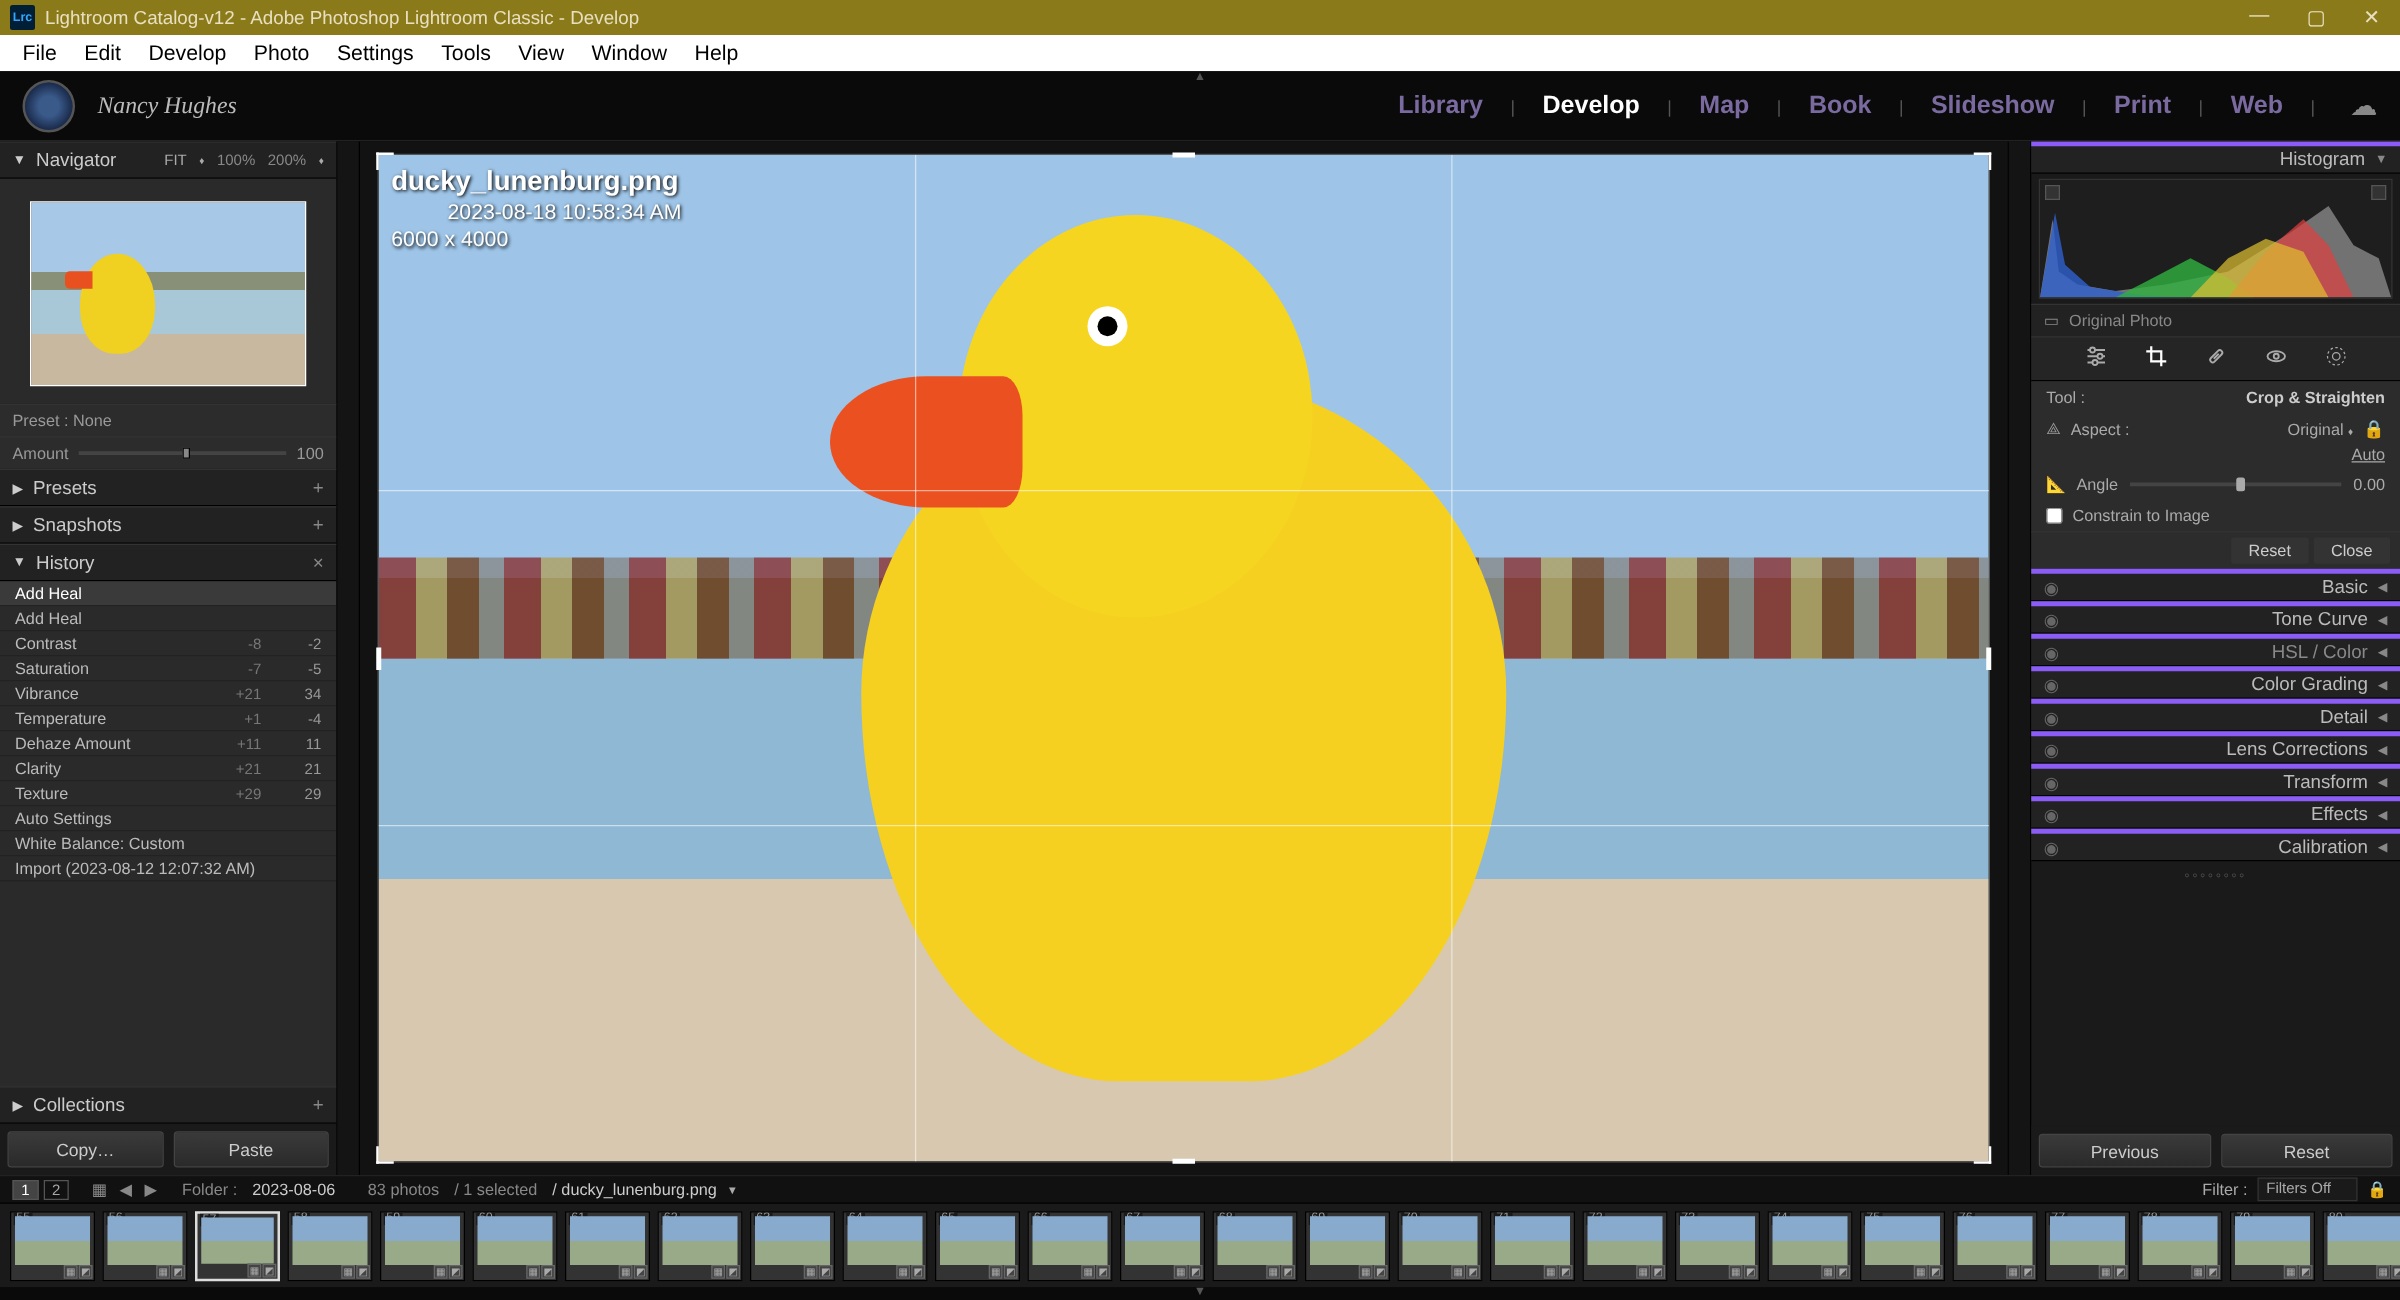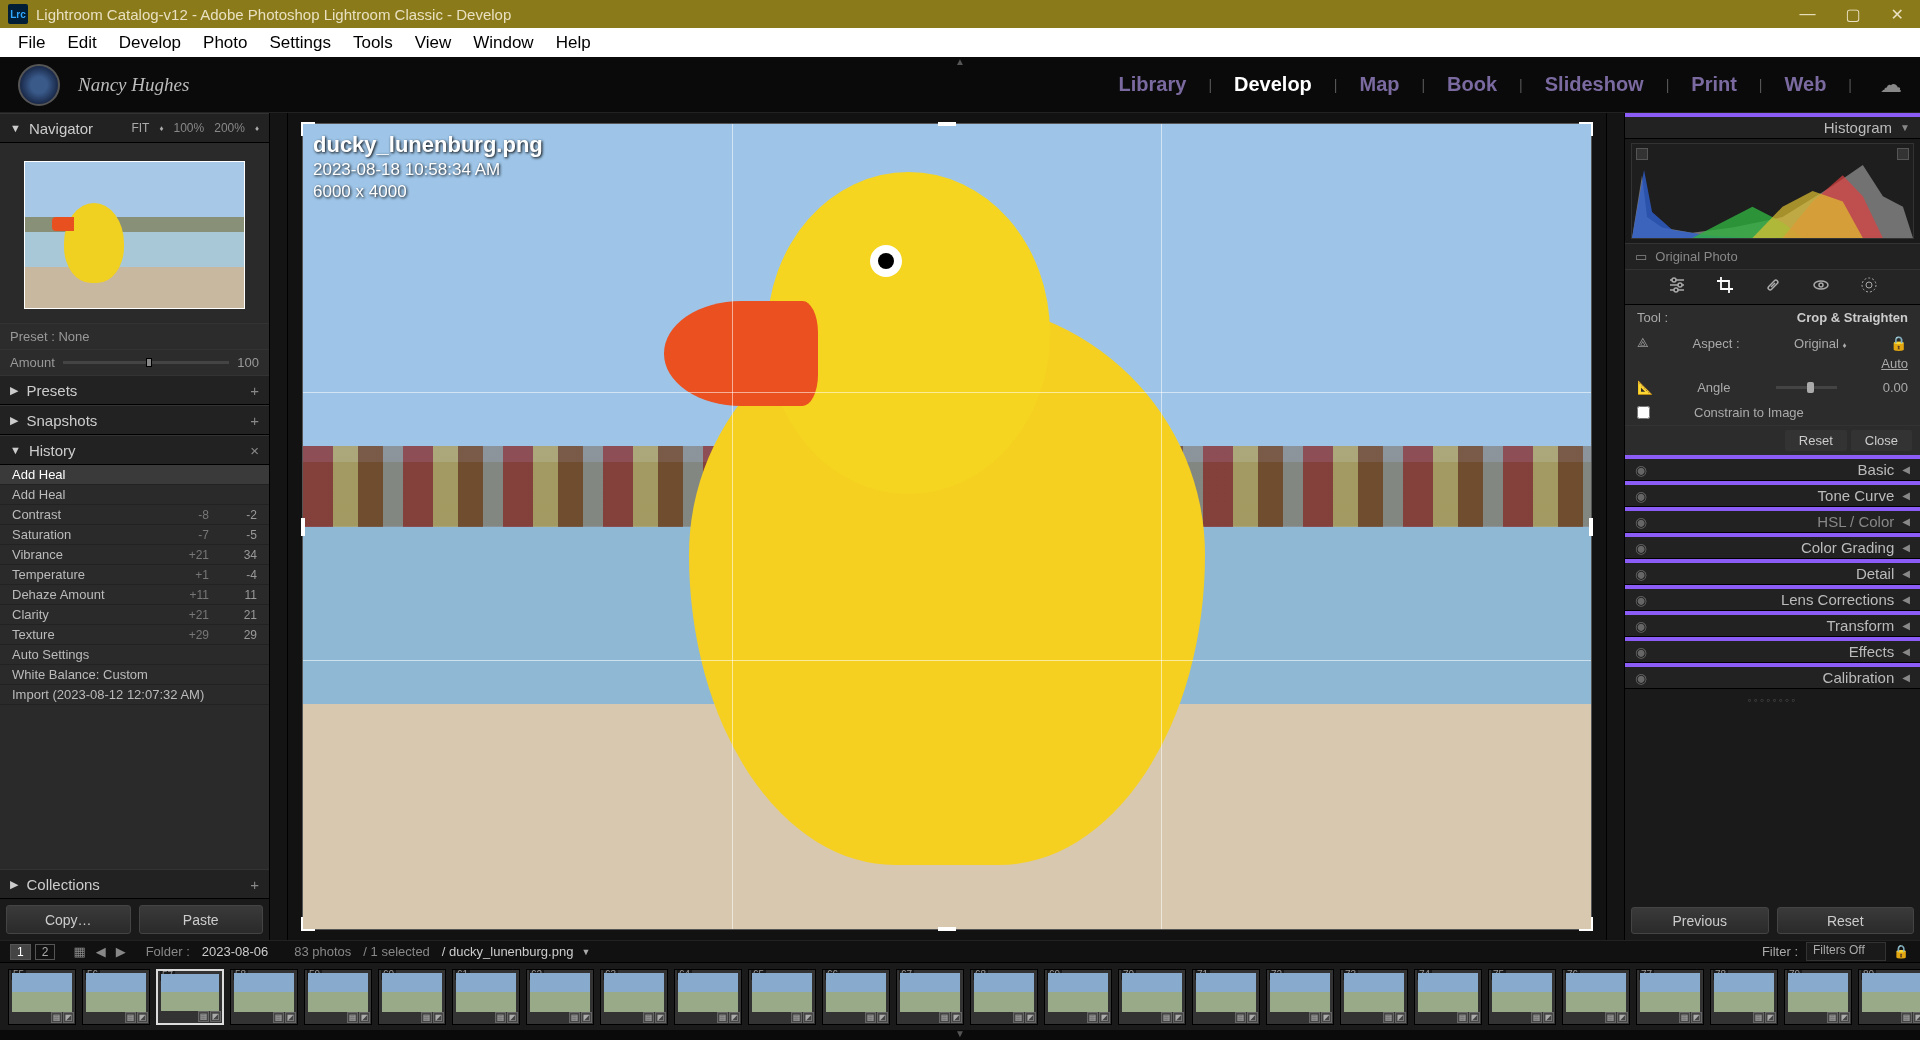--- a/index.html
+++ b/index.html
@@ -82,40 +82,40 @@
 .ch-tr { top:-2px; right:-2px; border-left:none; border-bottom:none;}
 .ch-bl { bottom:-2px; left:-2px; border-right:none; border-top:none;}
 .ch-br { bottom:-2px; right:-2px; border-left:none; border-top:none;}
 .ch-t, .ch-b { width:18px; height:4px; background:#fff; left:50%; margin-left:-9px;}
 .ch-t { top:-2px;} .ch-b { bottom:-2px;}
 .ch-l, .ch-r { width:4px; height:18px; background:#fff; top:50%; margin-top:-9px;}
 .ch-l { left:-2px;} .ch-r { right:-2px;}
 
 .canvas-overlay-text { position: absolute; top: 8px; left: 10px; color: #fff; text-shadow: 1px 1px 3px #000; z-index: 5; }
 .canvas-overlay-text .fn { font-size: 22px; font-weight: bold; }
-.canvas-overlay-text .ts { font-size: 17px; margin-top: 2px;}
+.canvas-overlay-text .ts { font-size: 17px; margin-top: 2px; margin-left: 45px;}
 .canvas-overlay-text .dim { font-size: 17px; margin-top: 2px; }
 
 
 .rp-header { height: 26px; background: #222; border-top: 4px solid #8b5cf6; border-bottom: 1px solid #000; display: flex; align-items: center; padding: 0 10px; color: #bbb; font-size: 15px; justify-content: flex-end; cursor: pointer; }
 .rp-header .tri-r { margin-left: 8px; font-size: 10px; color: #888;}
 .rp-header .eye { margin-right: auto; color: #666; font-size: 14px;}
 .rp-header.sl { color: #888;}
 .histogram-box { height: 96px; background: #1e1e1e; margin: 4px 6px; position: relative; border: 1px solid #333; overflow: hidden;}
 .histo-clip { position:absolute; top:4px; width:12px; height:12px; background:#333; border:1px solid #555;}
 .histo-clip.l{left:4px;} .histo-clip.r{right:4px;}
 .histogram-box svg { width:100%; height:100%;}
 .orig-photo-row { height: 26px; display: flex; align-items: center; background: #222; color: #888; font-size: 13px; padding: 0 10px; gap: 8px; border-top: 1px solid #333;}
 
 .tool-strip { height: 36px; background: #252525; display: flex; align-items: center; justify-content: center; gap: 30px; border-top: 1px solid #333; border-bottom: 1px solid #000;}
 .tool-strip .tool { color: #aaa; font-size: 18px; cursor: pointer; }
 .tool-strip .tool.active { color: #fff; }
 
 .crop-panel { background: #2c2c2c; }
-.crop-row { display: flex; align-items: center; padding: 5px 12px; font-size: 13px; color: #aaa; gap: 36px; }
+.crop-row { display: flex; align-items: center; padding: 5px 12px; font-size: 13px; color: #aaa; }
 .crop-row .val { margin-left: auto; }
 .crop-row .dd { margin-left: auto; cursor: pointer; }
 .lock-icon { color: #d4b040; margin-left: 8px; font-size: 14px;}
 .crop-icon-sm { margin-right: 8px; color: #999;}
 .angle-slider { flex:1; height:3px; background:#444; margin: 0 10px; position:relative;}
 .angle-slider .th { position:absolute; left:50%; top:-4px; width:7px; height:11px; background:#aaa; border-radius:2px;}
 .crop-buttons { display:flex; justify-content:flex-end; gap: 4px; padding: 4px 8px; border-top: 1px solid #333;}
 .crop-buttons span { background:#333; padding: 3px 14px; font-size:13px; border-radius:2px; cursor:pointer;}
 .auto-link { text-align: right; padding: 0 12px 4px; color:#aaa; font-size:13px; text-decoration:underline; cursor:pointer;}
 

